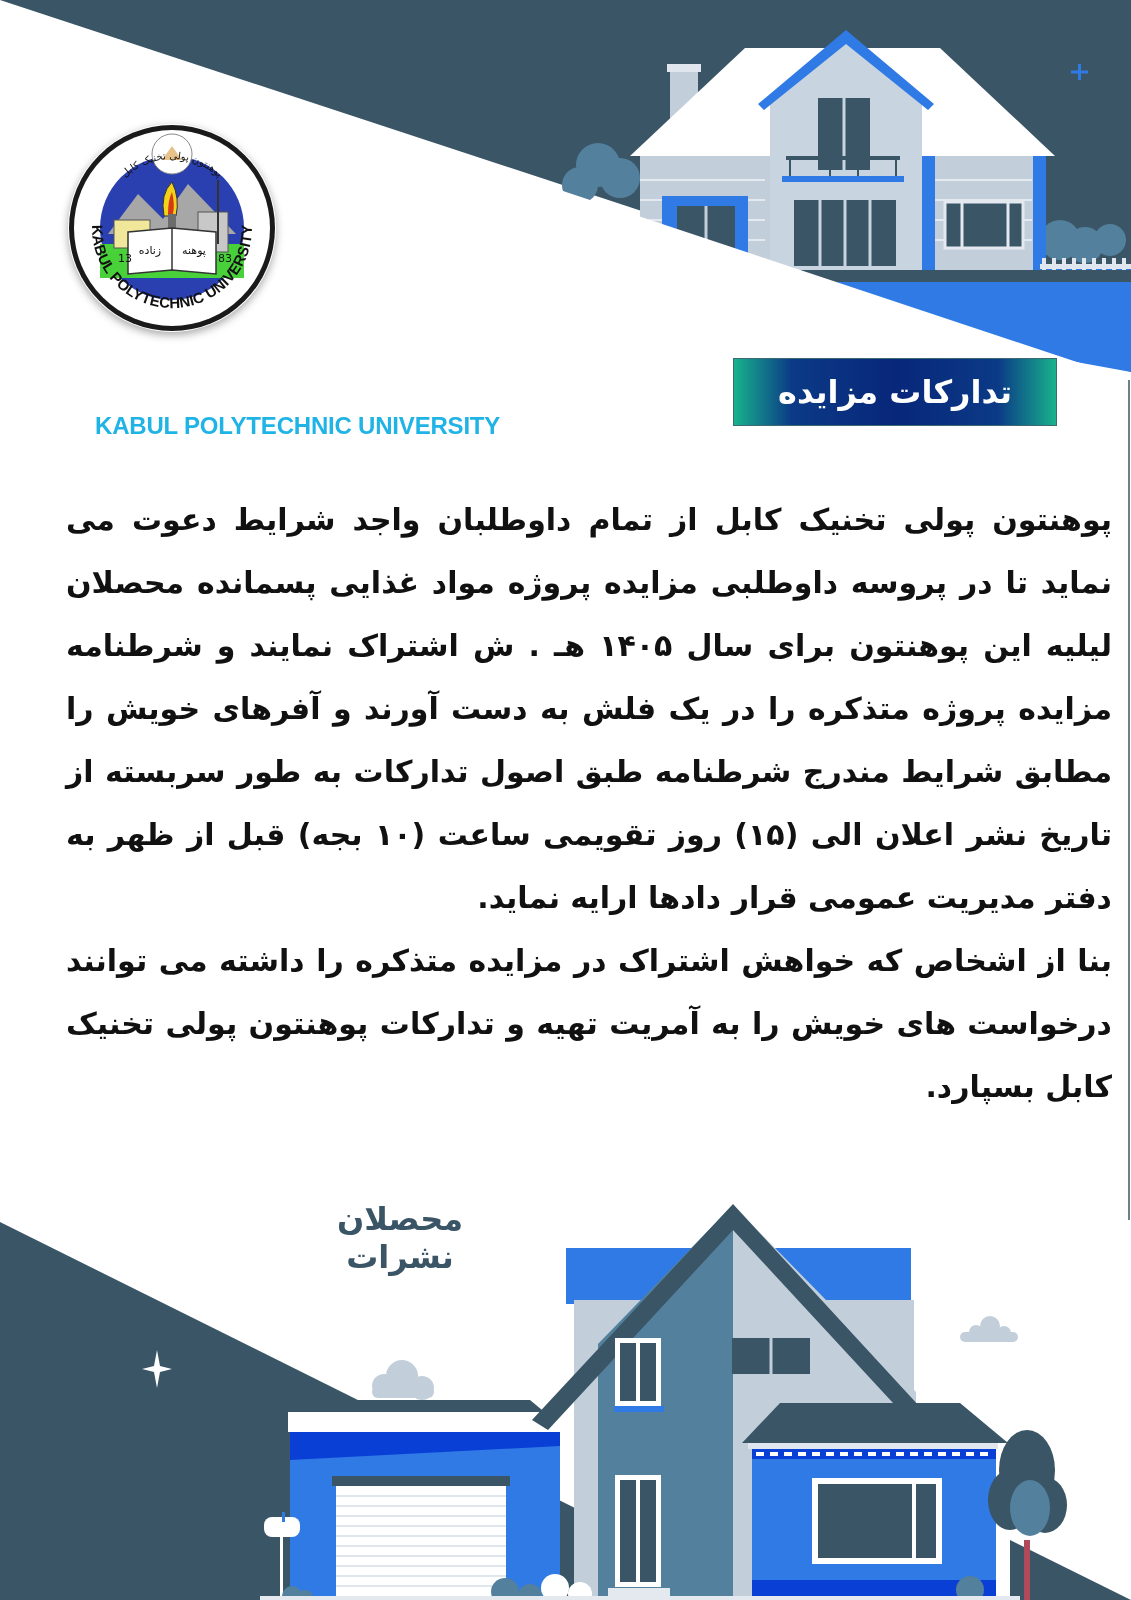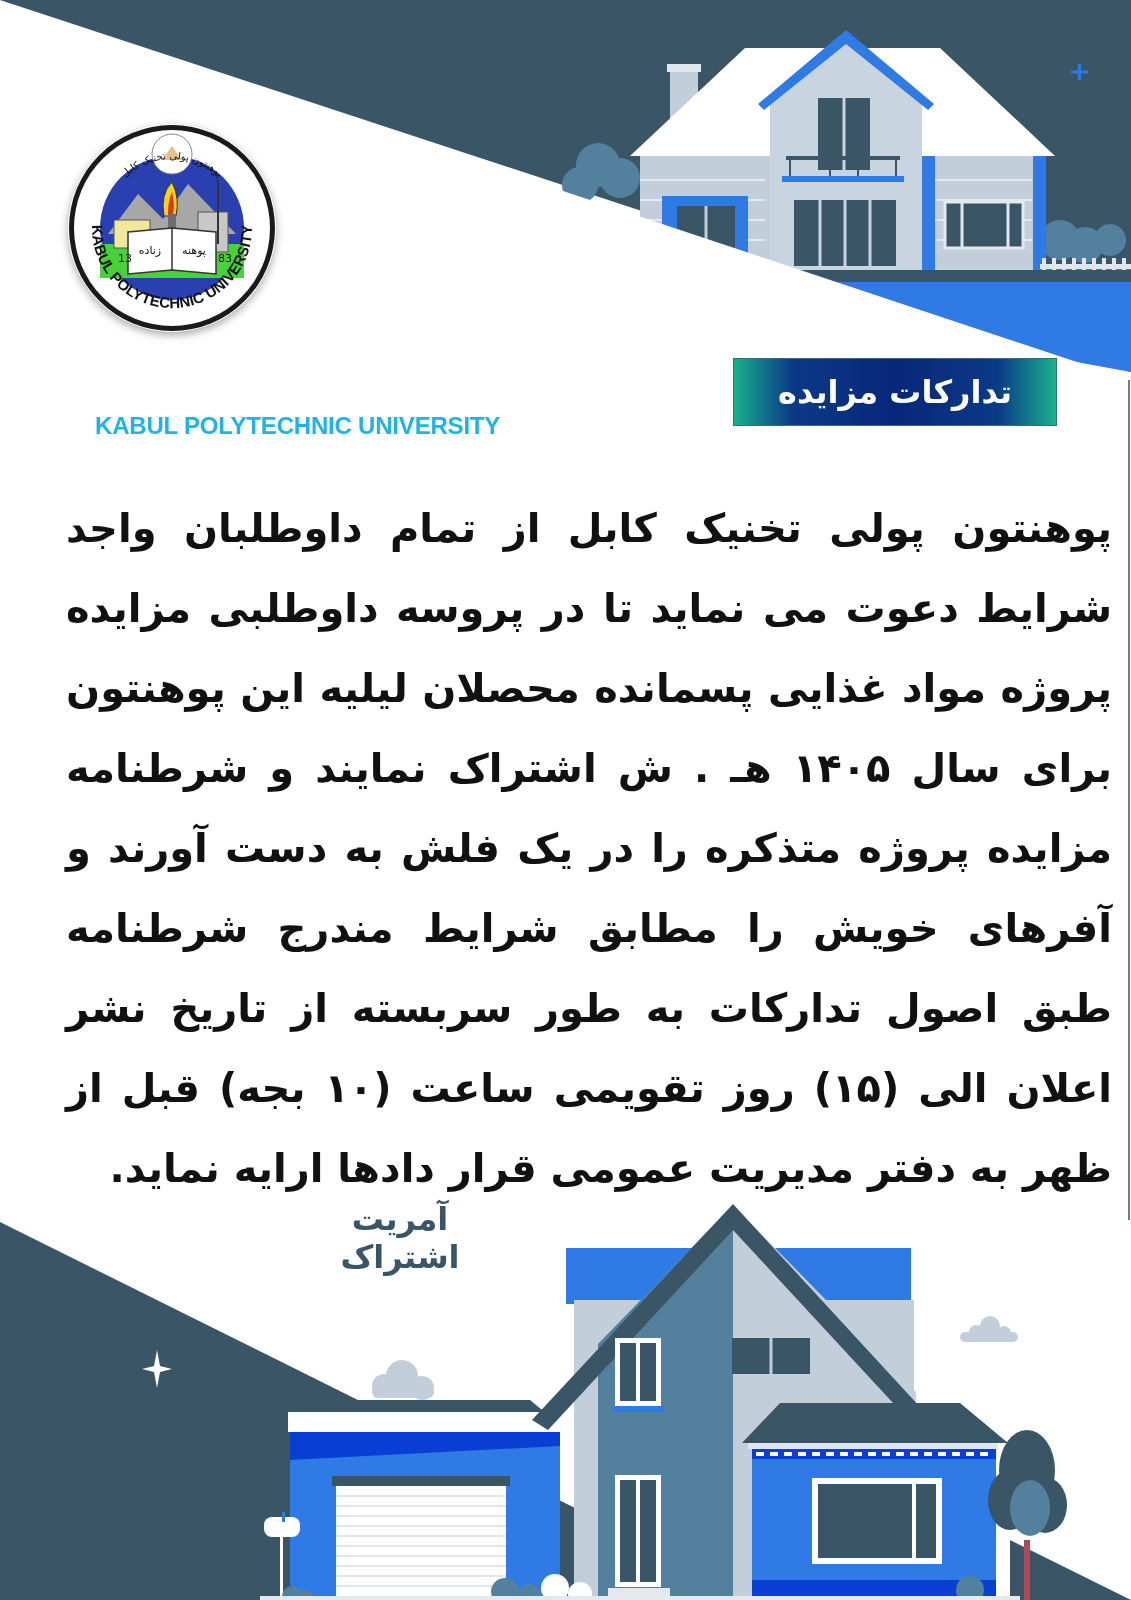--- a/index.html
+++ b/index.html
@@ -38,21 +38,21 @@
   .title-banner span {
     color: #ffffff; font-weight: bold; font-size: 32px;
     font-family: "DejaVu Sans", sans-serif;
     direction: rtl;
   }
 
   .body-text {
     position: absolute; left: 66px; top: 488px; width: 1046px;
     direction: rtl; text-align: justify;
     font-family: "DejaVu Sans", sans-serif;
-    font-weight: bold; font-size: 40px; line-height: 80px;
+    font-weight: bold; font-size: 30px; line-height: 63px;
     color: #111111;
   }
   .body-text p { margin: 0; }
   .body-text p.para { text-align-last: right; }
 
   .dept-name {
     position: absolute; left: 290px; top: 1200px; width: 220px;
     direction: rtl; text-align: center;
     font-weight: bold; font-size: 32px; color: #3a5566;
   }
@@ -296,15 +296,16 @@
 </div>
 
 <div class="univ-name">KABUL POLYTECHNIC UNIVERSITY</div>
 
 <div class="title-banner">
   <span>تدارکات مزایده</span>
 </div>
 
 <div class="body-text">
   <p class="para">پوهنتون پولی تخنیک کابل از تمام داوطلبان واجد شرایط دعوت می نماید تا در پروسه داوطلبی مزایده پروژه مواد غذایی پسمانده محصلان لیلیه این پوهنتون برای سال ۱۴۰۵ هـ . ش اشتراک نمایند و شرطنامه مزایده پروژه متذکره را در یک فلش به دست آورند و آفرهای خویش را مطابق شرایط مندرج شرطنامه طبق اصول تدارکات به طور سربسته از تاریخ نشر اعلان الی (۱۵) روز تقویمی ساعت (۱۰ بجه) قبل از ظهر به دفتر مدیریت عمومی قرار دادها ارایه نماید.</p>
+  <p class="para">بنا از اشخاص که خواهش اشتراک در مزایده متذکره را داشته می توانند درخواست های خویش را به آمریت تهیه و تدارکات پوهنتون پولی تخنیک کابل بسپارد.</p>
 </div>
 
-<div class="dept-name">آمریت اشتراک</div>
+<div class="dept-name">محصلان نشرات</div>
 
 </body></html>

